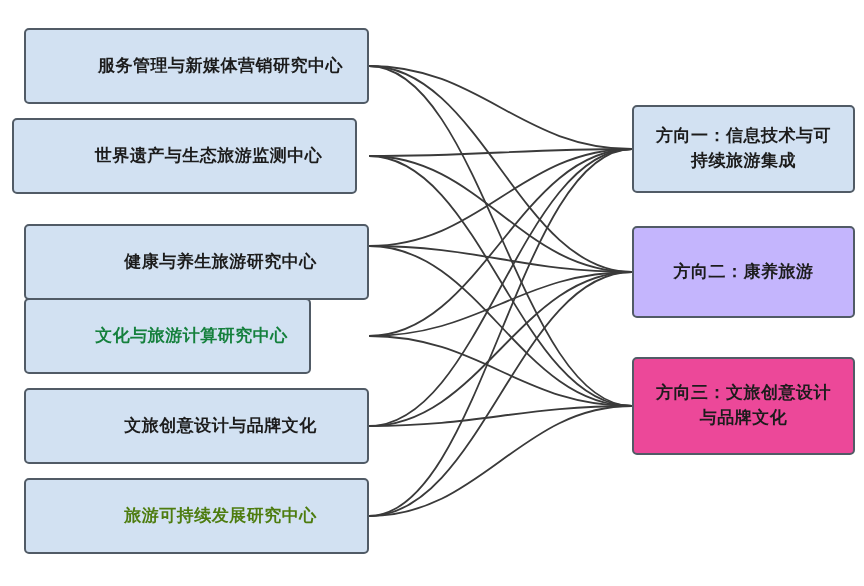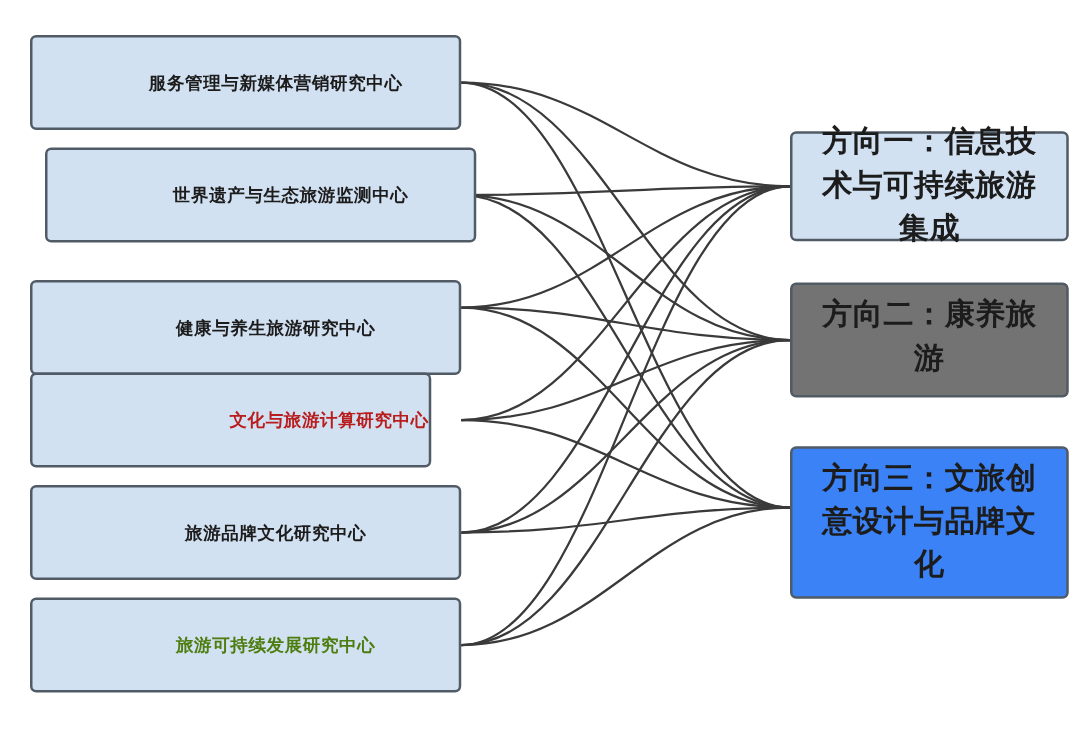--- a/index.html
+++ b/index.html
@@ -29,27 +29,27 @@
     box-sizing: border-box;
     display: flex;
     align-items: center;
     justify-content: center;
     text-align: center;
     border-radius: 5px;
     color: #1c1c1c;
     line-height: 1.45;
   }
   .left-node {
-    font-size: 14px;
+    font-size: 17px;
     font-weight: 600;
     letter-spacing: 0.5px;
     padding-left: 48px;
   }
   .right-node {
-    font-size: 24px;
+    font-size: 17px;
     font-weight: 700;
     padding: 16px 18px;
     letter-spacing: 0.5px;
   }
 </style>
 </head>
 <body style="background: rgb(255, 255, 255);">
 
 <div id="canvas">
   <svg id="edges" width="864" height="586">
@@ -69,38 +69,38 @@
       <path d="M 369 426 C 481 426, 520 272, 632 272" fill="none" stroke="#3a3a3a" stroke-width="1.8"></path>
       <path d="M 369 426 C 481 426, 520 406, 632 406" fill="none" stroke="#3a3a3a" stroke-width="1.8"></path>
       <path d="M 369 516 C 481 516, 520 149, 632 149" fill="none" stroke="#3a3a3a" stroke-width="1.8"></path>
       <path d="M 369 516 C 481 516, 520 272, 632 272" fill="none" stroke="#3a3a3a" stroke-width="1.8"></path>
       <path d="M 369 516 C 481 516, 520 406, 632 406" fill="none" stroke="#3a3a3a" stroke-width="1.8"></path>
     </svg>
   <div id="nodes">
       <div class="node left-node" style="left: 24px; top: 28px; width: 345px; height: 76px; background: rgb(210, 225, 242); border: 2px solid rgb(81, 91, 102); color: rgb(28, 28, 28);">
         <span>服务管理与新媒体营销研究中心</span>
       </div>
-      <div class="node left-node" style="left: 36px; top: 118px; width: 345px; height: 76px; background: rgb(210, 225, 242); border: 2px solid rgb(81, 91, 102); color: rgb(28, 28, 28);">
+      <div class="node left-node" style="left: 12px; top: 118px; width: 345px; height: 76px; background: rgb(210, 225, 242); border: 2px solid rgb(81, 91, 102); color: rgb(28, 28, 28);">
         <span>世界遗产与生态旅游监测中心</span>
       </div>
       <div class="node left-node" style="left: 24px; top: 208px; width: 345px; height: 76px; background: rgb(210, 225, 242); border: 2px solid rgb(81, 91, 102); color: rgb(28, 28, 28); margin-top: 16px;">
         <span>健康与养生旅游研究中心</span>
       </div>
-      <div class="node left-node" style="left: 24px; top: 298px; width: 321px; height: 76px; background: rgb(210, 225, 242); border: 2px solid rgb(81, 91, 102); color: #b91c1c; justify-content: flex-end;">
+      <div class="node left-node" style="left: 24px; top: 298px; width: 287px; height: 76px; background: rgb(210, 225, 242); border: 2px solid rgb(81, 91, 102); color: #15803d;">
         <span>文化与旅游计算研究中心</span>
       </div>
       <div class="node left-node" style="left: 24px; top: 388px; width: 345px; height: 76px; background: rgb(210, 225, 242); border: 2px solid rgb(81, 91, 102); color: rgb(28, 28, 28);">
-        <span>旅游品牌文化研究中心</span>
+        <span>文旅创意设计与品牌文化</span>
       </div>
       <div class="node left-node" style="left: 24px; top: 478px; width: 345px; height: 76px; background: rgb(210, 225, 242); border: 2px solid rgb(81, 91, 102); color: #4d7c0f;">
         <span>旅游可持续发展研究中心</span>
       </div>
       <div class="node right-node" style="left: 632px; top: 105px; width: 223px; height: 88px; background: rgb(210, 225, 242); border: 2px solid rgb(81, 91, 102); color: rgb(28, 28, 28);">
         <span>方向一：信息技术与可持续旅游集成</span>
       </div>
-      <div class="node right-node" style="left: 632px; top: 226px; width: 223px; height: 92px; background: #737373; border: 2px solid rgb(81, 91, 102); color: rgb(28, 28, 28); font-family: Liberation Mono, monospace;">
+      <div class="node right-node" style="left: 632px; top: 226px; width: 223px; height: 92px; background: #c4b5fd; border: 2px solid rgb(81, 91, 102); color: rgb(28, 28, 28);">
         <span>方向二：康养旅游</span>
       </div>
-      <div class="node right-node" style="left: 632px; top: 357px; width: 223px; height: 122px; background: #3b82f6; border: 2px solid rgb(81, 91, 102); color: rgb(28, 28, 28); justify-content: center;">
+      <div class="node right-node" style="left: 632px; top: 357px; width: 223px; height: 98px; background: #ec4899; border: 2px solid rgb(81, 91, 102); color: rgb(28, 28, 28); justify-content: center;">
         <span>方向三：文旅创意设计与品牌文化</span>
       </div>
     </div>
 </div>
 
 </body></html>

